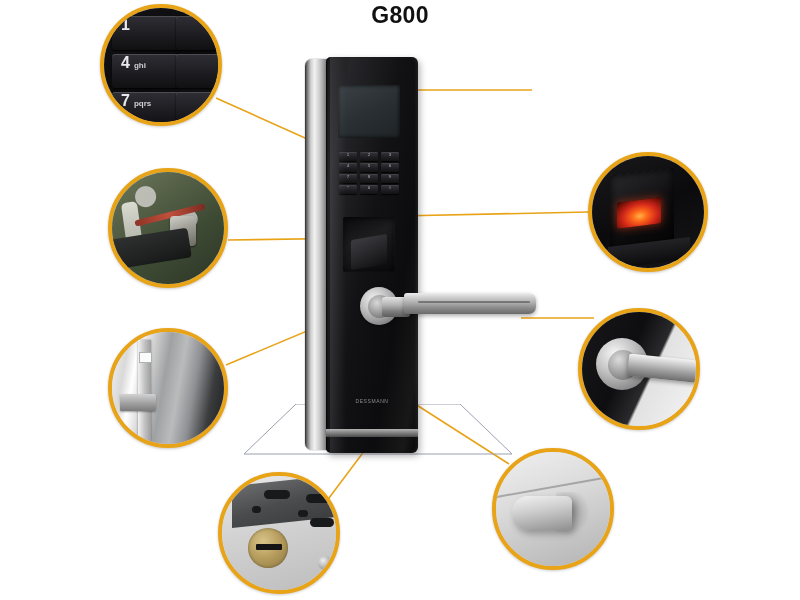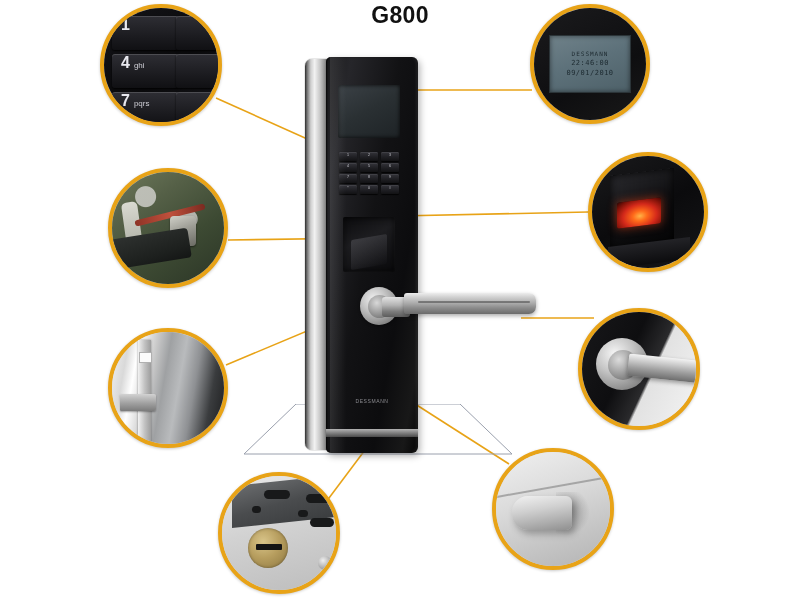--- a/index.html
+++ b/index.html
@@ -239,21 +239,21 @@
     color: #e9e9ef;
     display: flex;
     align-items: baseline;
     padding-left: 9px;
     gap: 4px;
     font-size: 16px;
     font-weight: bold;
   }
   #callout-keypad .ckey .sub {
     font-size: 8px;
-    font-weight: normal;
+    font-weight: bold;
     color: #cfcfd6;
   }
 
   
   #callout-display .inner {
     background: linear-gradient(150deg, #1b1b1d 0%, #0e0e10 60%, #191919 100%);
     display: flex;
     align-items: center;
     justify-content: center;
   }
@@ -552,29 +552,20 @@
       </div>
       <div class="ckey" style="left:72px; top:46px; width:58px; height:34px;"></div>
       <div class="ckey" style="left:8px; top:84px; width:58px; height:34px;">
         <span>7</span>
         <span class="sub">pqrs</span>
       </div>
       <div class="ckey" style="left:72px; top:84px; width:58px; height:34px;"></div>
     </div>
   </div>
 
-  <div class="callout" id="callout-display" style="left:530px; top:4px; width:120px; height:120px;">
-    <div class="inner">
-      <div class="lcd-screen">
-        <div class="lcd-line brand">DESSMANN</div>
-        <div class="lcd-line">22:46:00</div>
-        <div class="lcd-line">09/01/2010</div>
-      </div>
-    </div>
-  </div>
 
   <div class="callout" id="callout-fingerprint" style="left:588px; top:152px; width:120px; height:120px;">
     <div class="inner">
       <div class="fp-frame"></div>
       <div class="fp-glow"></div>
       <div class="fp-ledge"></div>
     </div>
   </div>
 
   <div class="callout" id="callout-internals" style="left:108px; top:168px; width:120px; height:120px;">

